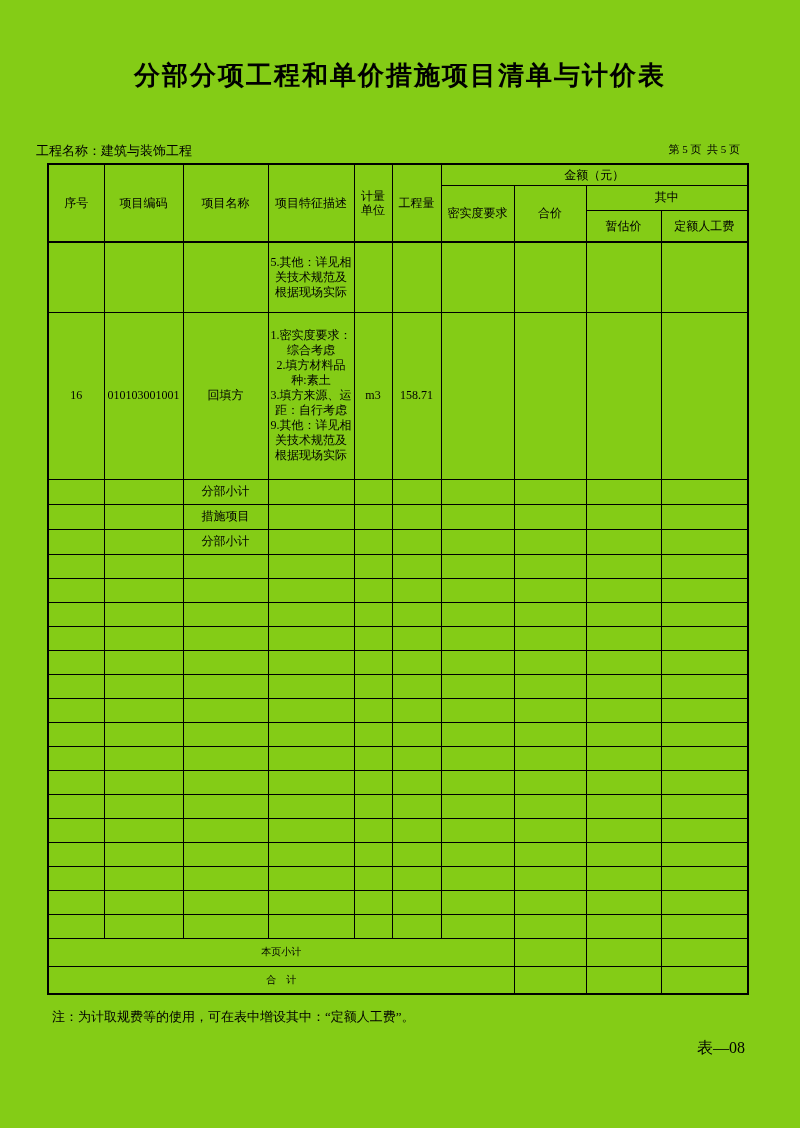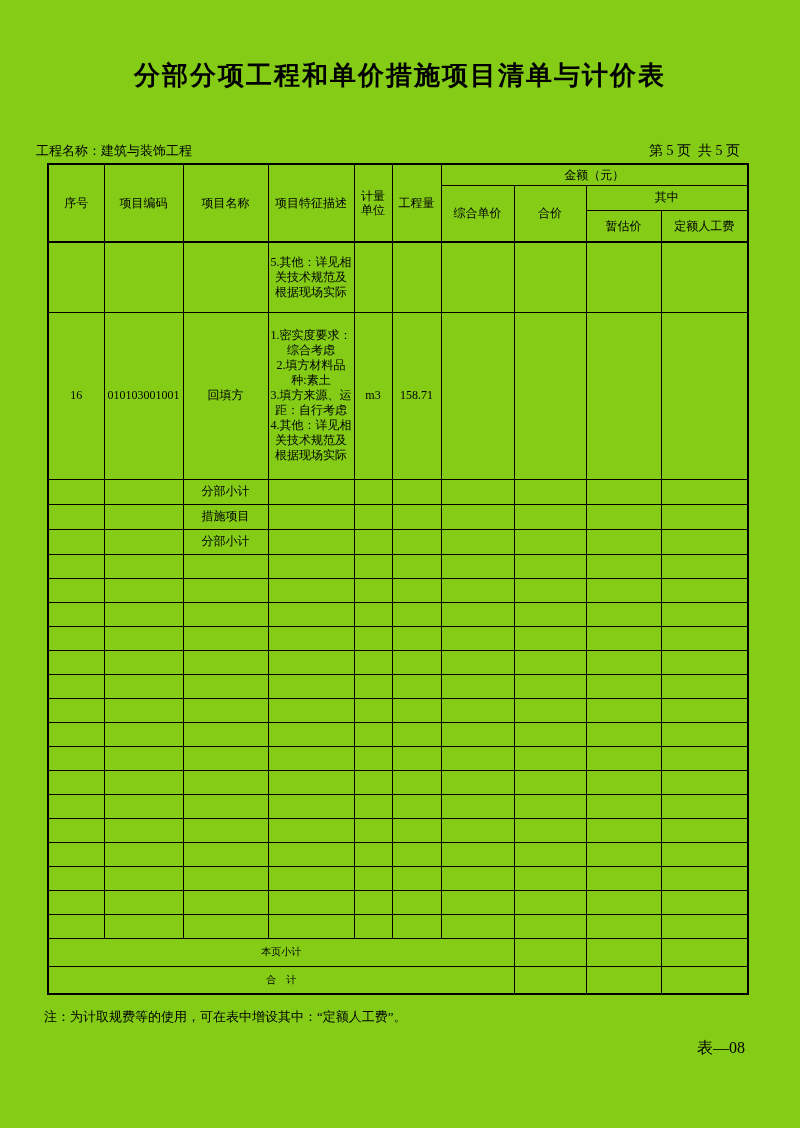--- a/index.html
+++ b/index.html
@@ -20,21 +20,21 @@
   .info-project{
     position:absolute;left:36px;top:142px;
     font-size:13px;white-space:pre;
   }
   .info-section{
     position:absolute;left:352px;top:128px;
     font-size:13px;line-height:15px;white-space:pre;
   }
   .info-page{
     position:absolute;right:60px;top:142px;
-    font-size:14px;white-space:pre;
+    font-size:11px;white-space:pre;
   }
   table.main{
     position:absolute;left:47px;top:163px;
     width:700px;
     border-collapse:collapse;
     table-layout:fixed;
     border:2px solid #000;
     font-size:12px;
   }
   table.main th, table.main td{
@@ -59,21 +59,21 @@
   td.desc{
     text-align:left;
     white-space:pre-line;
     line-height:1.25;
     padding:2px 2px;
     margin-left:12px;
   }
   td.name-cell{text-align:left;padding-left:4px;}
   td.merge-label{text-align:center;font-size:10px;}
   .note{
-    position:absolute;left:44px;top:1008px;
+    position:absolute;left:52px;top:1008px;
     font-size:13px;white-space:pre;
   }
   .form-no{
     position:absolute;right:55px;top:1038px;
     font-size:16px;
   }
 </style>
 </head>
 <body>
 
@@ -101,21 +101,21 @@
       <tr class="h1">
         <th rowspan="3">序号</th>
         <th rowspan="3">项目编码</th>
         <th rowspan="3">项目名称</th>
         <th rowspan="3">项目特征描述</th>
         <th rowspan="3">计量单位</th>
         <th rowspan="3">工程量</th>
         <th colspan="4">金额（元）</th>
       </tr>
       <tr class="h2">
-        <th rowspan="2">综合单价</th>
+        <th rowspan="2">密实度要求</th>
         <th rowspan="2">合价</th>
         <th colspan="2">其中</th>
       </tr>
       <tr class="h3">
         <th>暂估价</th>
         <th>定额人工费</th>
       </tr>
     </thead>
     <tbody>
       <tr class="r-cont">
@@ -130,21 +130,21 @@
         <td></td>
         <td></td>
       </tr>
       <tr class="r-item">
         <td>16</td>
         <td>010103001001</td>
         <td class="name-cell">回填方</td>
         <td class="desc">1.密实度要求：综合考虑
 2.填方材料品种:素土
 3.填方来源、运距：自行考虑
-4.其他：详见相关技术规范及根据现场实际</td>
+9.其他：详见相关技术规范及根据现场实际</td>
         <td>m3</td>
         <td>158.71</td>
         <td></td>
         <td></td>
         <td></td>
         <td></td>
       </tr>
       <tr class="r-small">
         <td></td>
         <td></td>

